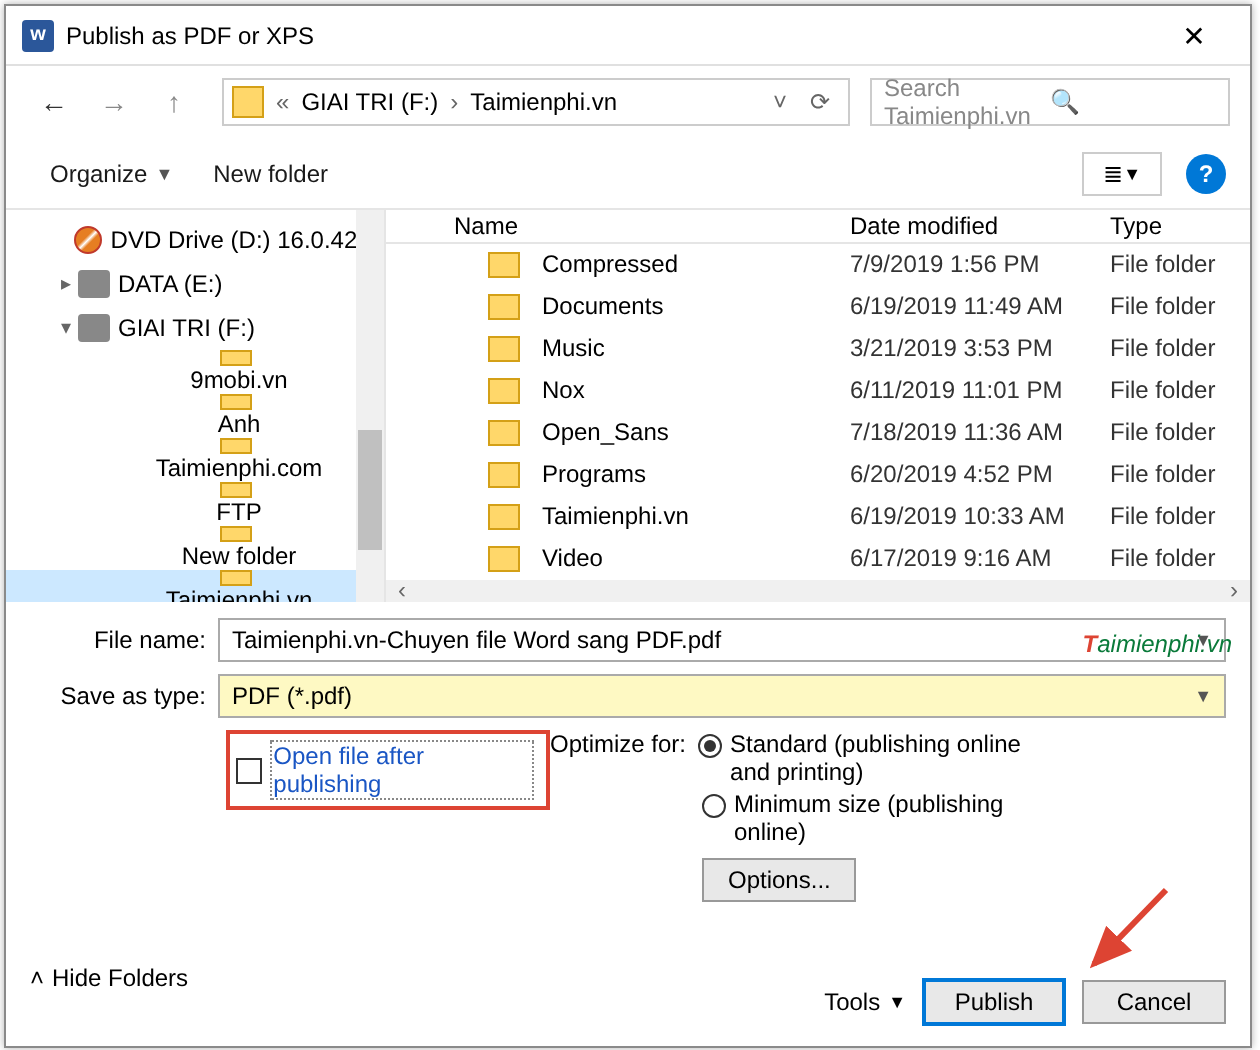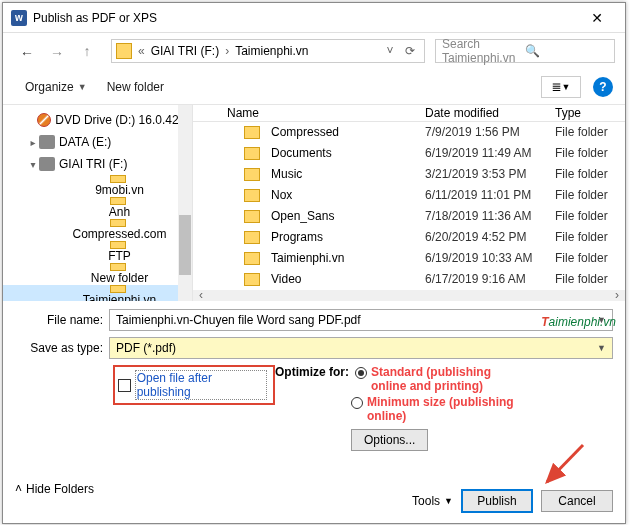--- a/index.html
+++ b/index.html
@@ -61,26 +61,26 @@
 .fieldrow label { width: 94px; text-align: right; padding-right: 6px; }
 .combo { flex: 1; border: 1px solid #aaa; background: #fff; height: 22px; display: flex; align-items: center; padding: 0 6px; }
 .combo.drop { background: #fef9c3; }
 .combo .dd { margin-left: auto; color: #555; font-size: 9px; }
 .midopts { display: flex; margin-top: 6px; }
 .midleft { width: 260px; padding-left: 98px; }
 .chkwrap { display: flex; align-items: center; gap: 4px; border: 2px solid #d43; padding: 3px 6px 3px 3px; width: fit-content; }
 .chkbox { width: 13px; height: 13px; border: 1px solid #333; }
 .chklbl { color: #1a56c4; border: 1px dotted #888; padding: 0 1px; }
 .midright { flex: 1; }
-.optline { display: flex; gap: 6px; margin-bottom: 2px; font-weight: bold; }
+.optline { display: flex; gap: 6px; margin-bottom: 2px; }
 .optlabel { color: #000; }
 .radio-opt { display: flex; gap: 4px; align-items: flex-start; }
 .rcircle { width: 12px; height: 12px; border: 1px solid #333; border-radius: 50%; margin-top: 2px; position: relative; flex-shrink: 0; }
 .rcircle.on::after { content: ''; position: absolute; inset: 2px; background: #333; border-radius: 50%; }
-.rlbl { color: #ef4444; }
+.rlbl { color: #000000; }
 .btn { border: 1px solid #999; background: #e8e8e8; padding: 3px 12px; min-width: 72px; text-align: center; display: inline-block; }
 .btn.primary { border: 2px solid #0078d7; }
 .btnrow { display: flex; gap: 8px; margin-top: 24px; align-items: center; }
 .footer { display: flex; padding: 6px 12px 10px; align-items: center; }
 .hidefolders { display: flex; align-items: center; gap: 4px; }
 .arrow-annotation { position: absolute; left: 545px; top: 440px; pointer-events: none; }
 .watermark { position: absolute; right: 14px; top: 310px; font-family: Georgia, serif; font-size: 18px; color: #0a7a3a; font-style: italic; pointer-events: none; }
 .watermark .t { color: #d43; font-weight: bold; }
 </style>
 </head>
@@ -147,21 +147,21 @@
           <span>9mobi.vn</span>
         </div>
         <div class="titem d2">
           <span class="exp"></span>
           <span class="tico fld"></span>
           <span>Anh</span>
         </div>
         <div class="titem d2">
           <span class="exp"></span>
           <span class="tico fld"></span>
-          <span>Compressed.com</span>
+          <span>Taimienphi.com</span>
         </div>
         <div class="titem d2">
           <span class="exp"></span>
           <span class="tico fld"></span>
           <span>FTP</span>
         </div>
         <div class="titem d2">
           <span class="exp"></span>
           <span class="tico fld"></span>
           <span>New folder</span>

